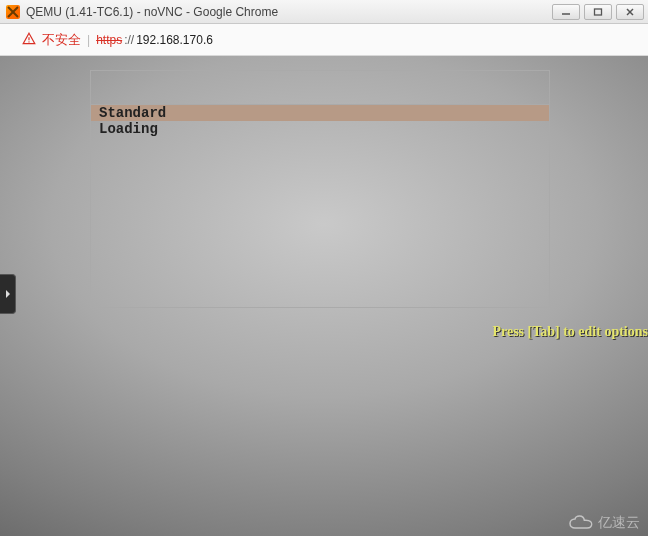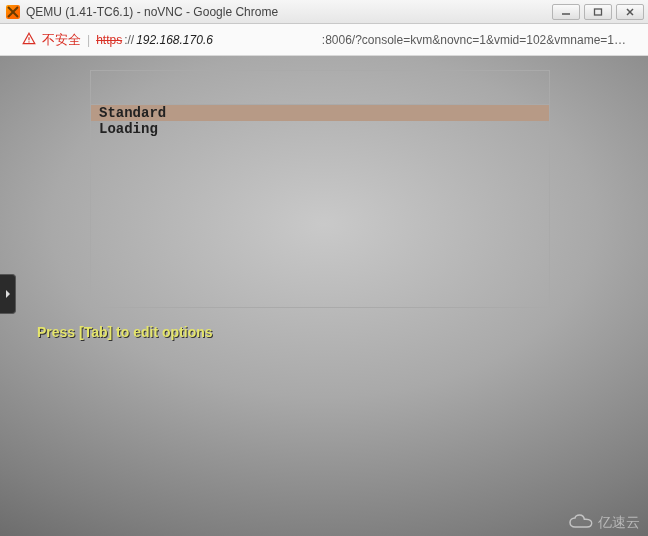--- a/index.html
+++ b/index.html
@@ -32,21 +32,21 @@
   
   .addrbar {
     height: 32px; background:#fafafa; border-bottom:1px solid #d8d8d8; display:flex; align-items:center;
     font-size:12px; padding: 0 22px; gap:6px;
   }
   .warn-icon { color:#d93025; font-size:14px; line-height:1; }
   .cn-warn { color:#d93025; font-size:13px; }
   .sep { color:#bbb; }
   .proto { color:#d93025; text-decoration: line-through; }
   .url-rest { color:#5a5a5a; white-space:nowrap; overflow:hidden; text-overflow:ellipsis; flex:1; }
-  .url-host { color:#222;font-style:italic; }
+  .url-host { color:#222; }
 
   
   .console {
     position:absolute; top:56px; left:0; right:0; bottom:0;
     background: radial-gradient(ellipse 140% 120% at 50% 35%, #c9c9c9 0%, #a9a9a9 30%, #7f7f7f 55%, #474747 85%, #2c2c2c 100%);
     font-family: "Courier New", monospace; color:#dedede;
   }
   .boot-box {
     position:absolute; top:14px; left:90px; width:460px; height:238px;
     border:1px solid #aaa; background: transparent;
@@ -55,41 +55,41 @@
     height:34px; border-bottom:1px solid #aaa;
   }
   .boot-list { padding:0; }
   .boot-item {
     height:16px; font-size:14px; padding:0 8px; color:#222; font-weight:bold;
     display:flex; align-items:center; cursor:pointer;
     font-family: "Courier New", monospace;
   }
   .boot-item.selected { background:#b79a86; }
   .instructions {
-    position:absolute; top:268px; left:0; right:0; text-align:left;
+    position:absolute; top:268px; left:0; right:0; text-align:right;
     font-size:14px; color:#e5e56c; font-weight:bold;
-    text-shadow: 1px 1px 0 #333; font-family:Liberation Sans, sans-serif;margin-left:37px;
+    text-shadow: 1px 1px 0 #333; font-family:Liberation Serif, serif;
   }
   .console-log {
     position:absolute; left:12px; bottom:12px; right:12px;
     font-size:13px; color:#eaeaea; font-family:"Courier New",monospace; line-height:1.3;
     white-space:pre;
   }
 
   
   .side-handle {
     position:absolute; left:0; top:218px; width:16px; height:40px;
     background:#2b2b2b; border:1px solid #555; border-left:none;
     border-radius:0 4px 4px 0; display:flex; align-items:center; justify-content:center;
     color:#ddd; font-size:10px; cursor:pointer;
   }
 
   
   .watermark {
-    position:absolute; right:8px; bottom:4px; display:flex; align-items:flex-start; gap:4px;
+    position:absolute; right:8px; bottom:4px; display:flex; align-items:center; gap:4px;
     color:#b9b9b9; font-size:14px; font-family:Tahoma,sans-serif; pointer-events:none;
   }
   .watermark .wm-icon svg { display:block; }
 </style>
 </head>
 <body>
 
 <div class="outer">
 
   <div class="titlebar">
@@ -122,21 +122,20 @@
           <line x1="12" y1="9" x2="12" y2="14" stroke="#d93025" stroke-width="2"></line>
           <circle cx="12" cy="17" r="1.2" fill="#d93025"></circle>
         </svg>
     </span>
     <span class="cn-warn">不安全</span>
     <span class="sep">|</span>
     <span style="display:flex;flex:1;gap:2px;overflow:hidden;white-space:nowrap;text-align:right;">
       <span class="proto">https</span>
         <span style="color:#5a5a5a;">://</span>
         <span class="url-host">192.168.170.6</span>
-        <span class="url-rest">:8006/?console=kvm&amp;novnc=1&amp;vmid=102&amp;vmname=1…</span>
     </span>
   </div>
 
   <div class="console">
 
     <div class="side-handle">
       <svg width="6" height="10" viewBox="0 0 6 10">
           <polygon points="1,1 5,5 1,9" fill="#ddd"></polygon>
         </svg>
     </div>

